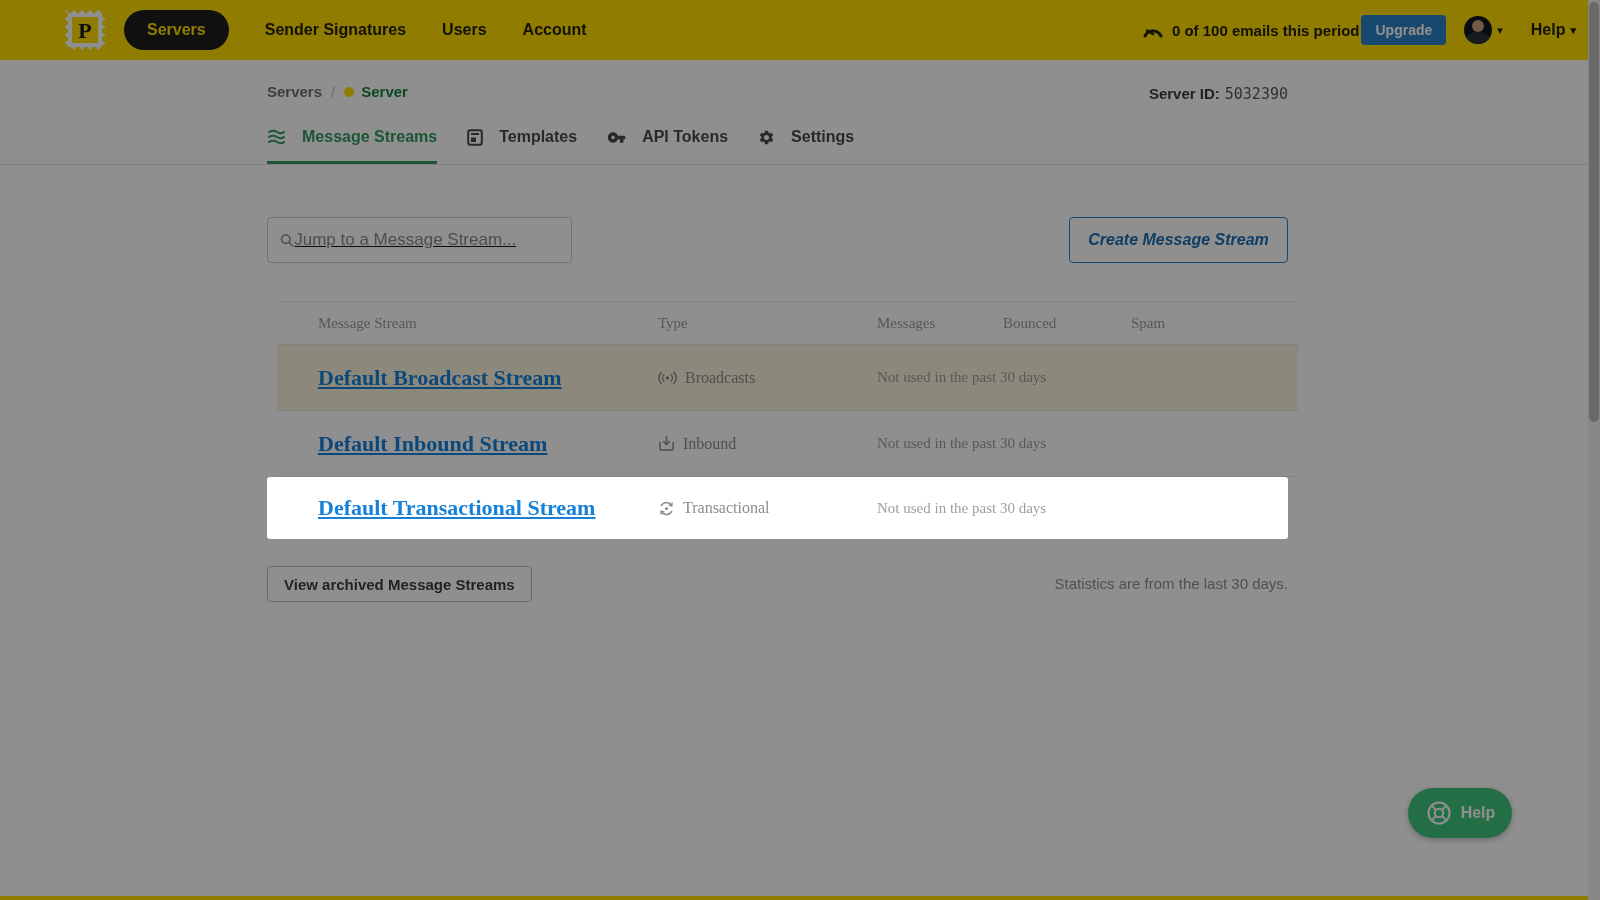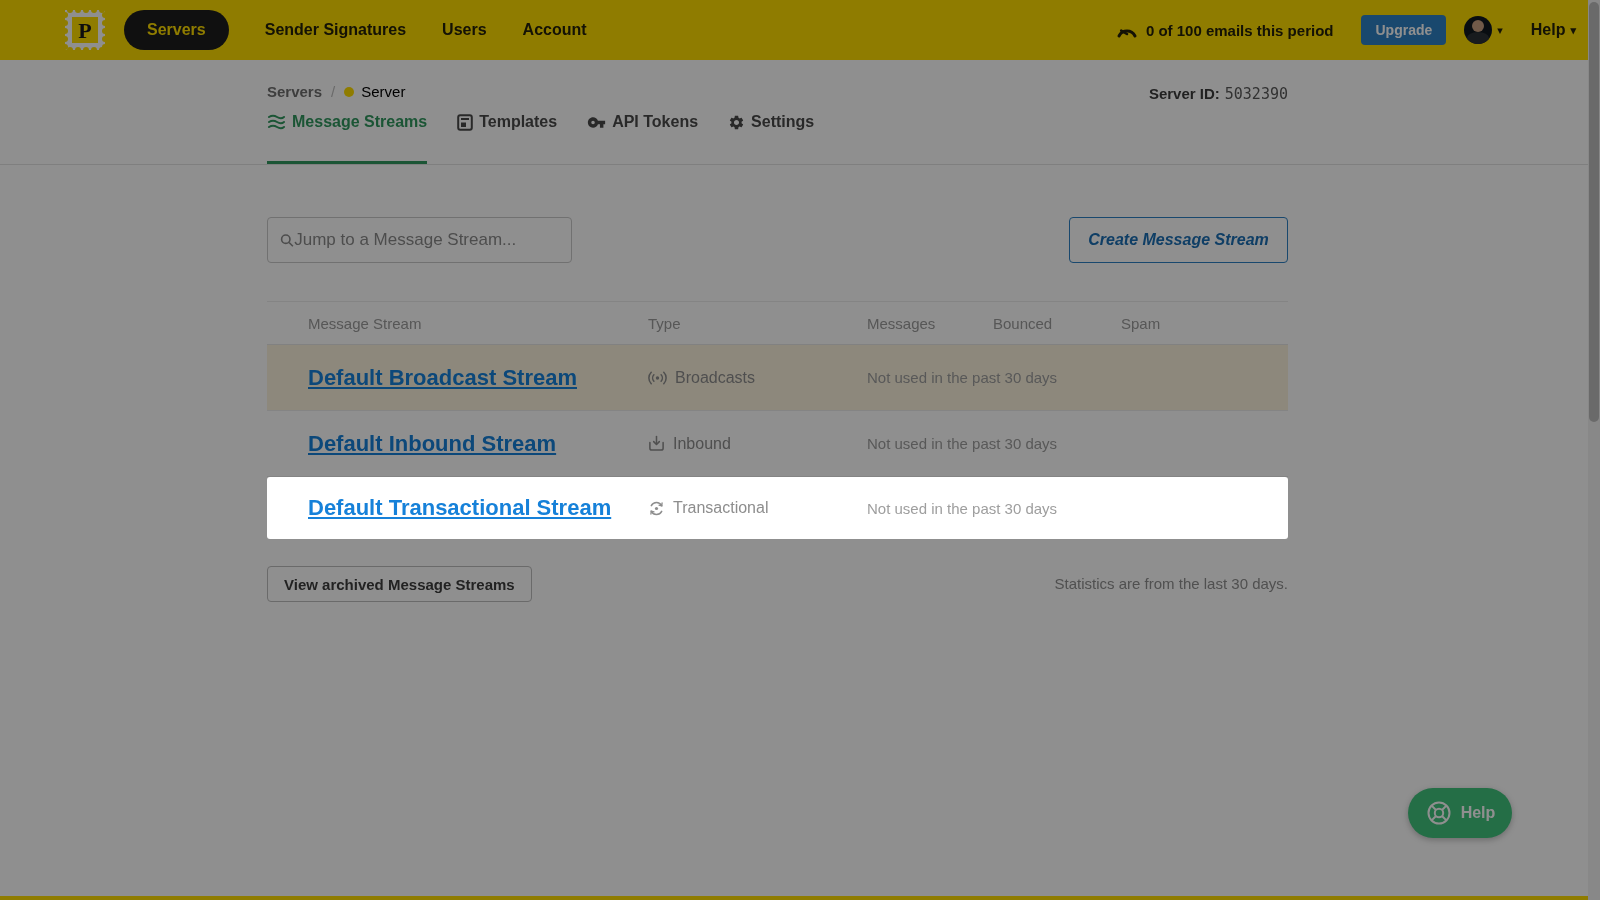--- a/index.html
+++ b/index.html
@@ -10,56 +10,56 @@
   
   .topnav { position:absolute; left:0; top:0; width:1600px; height:60px;
             background:#FFDE00; display:flex; align-items:center; padding:0 24px 0 64px; }
   .stamp { width:42px; height:42px; flex:0 0 auto; }
   .nav-pill { margin-left:18px; background:#1E1E1E; color:#FFDE00; font-weight:bold; font-size:16px;
               border:none; border-radius:22px; padding:11px 23px; cursor:pointer; }
   .nav-link { margin-left:36px; color:#24200A; font-weight:bold; font-size:16px; text-decoration:none; cursor:pointer; }
   .nav-right { margin-left:auto; display:flex; align-items:center; }
   .usage { display:flex; align-items:flex-end; color:#24200A; font-weight:bold; font-size:15px; }
   .usage svg { margin-right:8px; }
-  .upgrade-btn { margin-left:28px; background:#2E81C4; color:#fff; font-weight:bold; font-size:14px;
+  .upgrade-btn { margin-left:2px; background:#2E81C4; color:#fff; font-weight:bold; font-size:14px;
                  border:none; border-radius:4px; padding:7px 14px; cursor:pointer; }
   .avatar-wrap { display:flex; align-items:center; margin-left:18px; cursor:pointer; }
   .avatar { width:28px; height:28px; border-radius:50%; background:#10181f; overflow:hidden; position:relative; }
   .avatar .head { position:absolute; left:8px; top:4px; width:12px; height:12px; border-radius:50%; background:#C9A183; }
   .avatar .body { position:absolute; left:3px; top:16px; width:22px; height:12px; border-radius:50% 50% 0 0; background:#2c3136; }
   .caret { font-size:11px; color:#24200A; margin-left:5px; }
   .help-menu { display:flex; align-items:center; margin-left:28px; color:#24200A; font-weight:bold; font-size:16px; cursor:pointer; }
 
   
   .pagehead { position:absolute; left:0; top:60px; width:1600px; height:105px; background:#fff; border-bottom:1px solid #E3E3E3; }
   .breadcrumb { position:absolute; left:267px; top:23px; display:flex; align-items:center; font-size:15px; }
   .crumb-link { color:#6F6F6F; font-weight:bold; text-decoration:none; cursor:pointer; }
   .crumb-sep { color:#BDBDBD; margin:0 9px; }
   .status-dot { width:10px; height:10px; border-radius:50%; background:#FFDE00; margin-right:7px; }
-  .crumb-current { color:#000000; font-weight:normal;text-align:right; }
+  .crumb-current { color:#15803d; font-weight:bold;text-align:right; }
   .server-id { position:absolute; right:312px; top:25px; font-size:15px; color:#4E4E4E; }
   .server-id b { font-weight:bold; color:#3C3C3C; }
   .server-id .mono { font-family:"DejaVu Sans Mono", monospace; color:#5A5A5A; margin-left:5px; }
   .tabs { position:absolute; left:267px; bottom:0; display:flex; }
-  .tab { display:flex; align-items:center; gap:6px; margin-right:30px; padding-bottom:30px; font-size:16px;
+  .tab { display:flex; align-items:center; gap:16px; margin-right:30px; padding-bottom:15px; font-size:16px;
          font-weight:bold; color:#4A4A4A; text-decoration:none; cursor:pointer; border-bottom:3px solid transparent; }
   .tab.active { color:#31985F; border-bottom-color:#31985F; }
   .tab svg { flex:0 0 auto; }
 
   
   .search-box { position:absolute; left:267px; top:217px; width:305px; height:46px; background:#fff;
                 border:1px solid #C9C9C9; border-radius:4px; display:flex; align-items:center; padding:0 12px; }
   .search-box input { border:none; outline:none; font-size:17px; color:#0f172a; width:100%; margin-left:0;
-                      font-family:"Liberation Sans", sans-serif; background:transparent; }
+                      font-family:"Liberation Sans", sans-serif; background:transparent;text-decoration:underline; }
   .search-box input::placeholder { color:#8A8A8A; }
   .create-btn { position:absolute; left:1069px; top:217px; width:219px; height:46px; background:#fff;
                 border:1px solid #2E81C4; border-radius:4px; color:#1B6FB5; font-weight:bold; font-size:16px; cursor:pointer;font-style:italic; }
 
   
-  .stream-table { position:absolute; left:267px; top:301px; width:1021px; }
+  .stream-table { position:absolute; left:277px; top:301px; width:1021px;font-family:Liberation Serif, serif; }
   .t-head, .t-row { display:grid; grid-template-columns:41px 340px 219px 126px 128px 167px; align-items:center; }
   .t-head { height:44px; border-top:1px solid #ECECEC; border-bottom:1px solid #E6E6E6; }
   .t-head .th { font-size:15px; color:#9B9B9B; }
   .t-row { height:66px; border-bottom:1px solid #EBEBEB; background:#fff; }
   .t-row.cream { background:#FCF3DE; }
   .t-row.spotlit { height:62px; border-bottom:none; }
   .stream-link { grid-column:2; font-size:22px; font-weight:bold; color:#1681D9; text-decoration:underline; cursor:pointer; justify-self:start; }
   .type-cell { grid-column:3; display:flex; align-items:center; gap:8px; font-size:16px; color:#8D8D8D; }
   .usage-cell { grid-column:4 / span 3; font-size:15px; color:#9E9E9E; }
 

